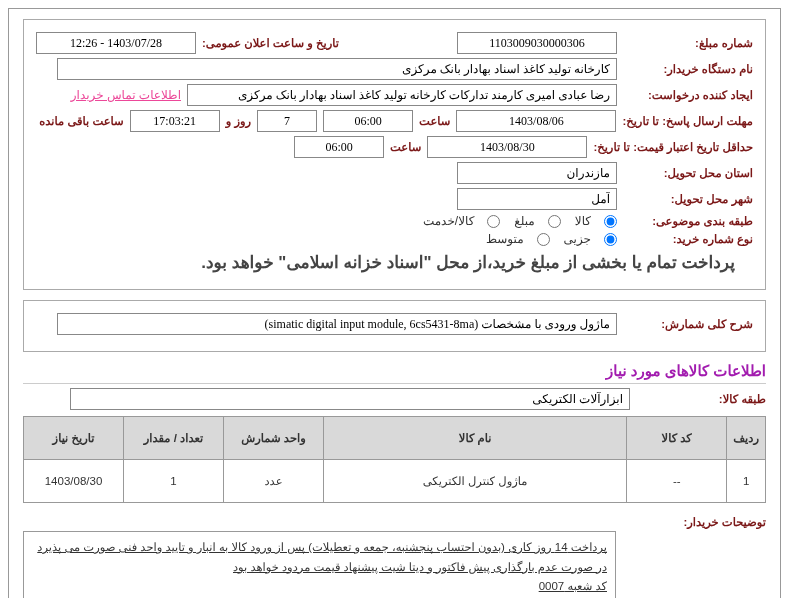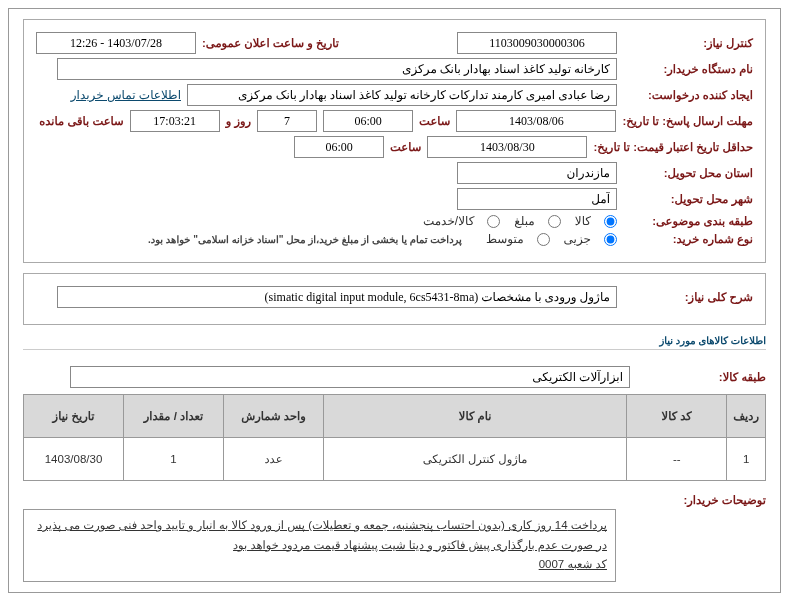--- a/index.html
+++ b/index.html
@@ -55,37 +55,37 @@
   font-family: Tahoma;
   font-size: 12px;
   direction: rtl;
   text-align: center;
 }
 .input-wide { width: 560px; text-align: right; }
 .input-med { width: 160px; }
 .input-sm { width: 90px; }
 .input-xs { width: 60px; }
 .link {
-  color: #0c4a6e;
+  color: #ec4899;
   text-decoration: underline;
   cursor: pointer;
   font-size: 12px;
 }
 .radio-group { display: flex; gap: 14px; align-items: center; }
 .radio-item { display: flex; align-items: center; gap: 13px; }
 .note {
   color: #444;
-  font-size: 10px;
+  font-size: 17px;
   font-weight: bold;
 }
 .section-title {
-  color: #0c4a6e;
-  font-weight: bold;
-  font-size: 10px;
-  margin: 6px 0 16px 0;
+  color: #a21caf;
+  font-weight: bold;
+  font-size: 15px;
+  margin: 6px 0 4px 0;
   border-bottom: 1px solid #ccc;
   padding-bottom: 3px;
 }
 table.items {
   width: 100%;
   border-collapse: collapse;
   margin-top: 6px;
 }
 table.items th, table.items td {
   border: 1px solid #999;
@@ -129,21 +129,21 @@
 </style>
 </head>
 <body>
 
 <div class="panel">
   <div class="panel-body">
 
     <div class="fieldset">
 
       <div class="row">
-        <span class="label">کنترل نیاز:</span>
+        <span class="label">شماره مبلغ:</span>
         <input class="input input-med" readonly="" value="1103009030000306" style="">
         <span style="flex:1"></span>
         <span class="label-inline">تاریخ و ساعت اعلان عمومی:</span>
         <input class="input input-med" readonly="" value="1403/07/28 - 12:26" style="">
       </div>
 
       <div class="row">
         <span class="label">نام دستگاه خریدار:</span>
         <input class="input input-wide" readonly="" value="کارخانه تولید کاغذ اسناد بهادار بانک مرکزی" style="">
       </div>
@@ -212,21 +212,21 @@
               <span>متوسط</span>
             </label>
         </div>
         <span class="note" style="margin-right:18px">پرداخت تمام یا بخشی از مبلغ خرید،از محل "اسناد خزانه اسلامی" خواهد بود.</span>
       </div>
 
     </div>
 
     <div class="fieldset">
       <div class="row">
-        <span class="label">شرح کلی نیاز:</span>
+        <span class="label">شرح کلی شمارش:</span>
         <input class="input input-wide" readonly="" value="ماژول ورودی با مشخصات (simatic digital input module, 6cs5431-8ma)" style="">
       </div>
     </div>
 
     <div class="section-title">اطلاعات کالاهای مورد نیاز</div>
 
     <div class="row">
       <span class="label">طبقه کالا:</span>
       <input class="input input-wide" readonly="" value="ابزارآلات الکتریکی" style="">
     </div>

